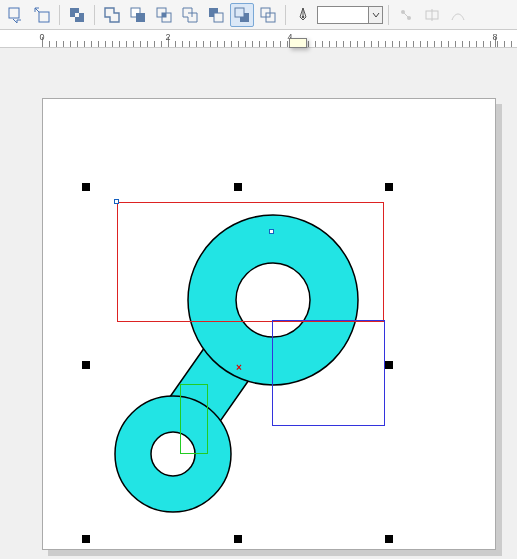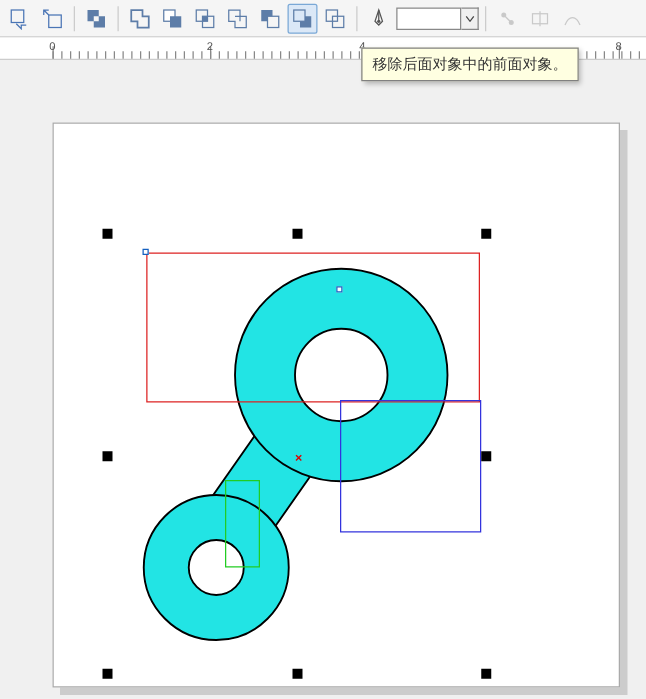--- a/index.html
+++ b/index.html
@@ -315,21 +315,20 @@
     <div class="num" style="left: 42px;">0</div>
     <div class="tick major" style="left: 168px;"></div>
     <div class="num" style="left: 168px;">2</div>
     <div class="tick major" style="left: 290px;"></div>
     <div class="num" style="left: 290px;">4</div>
     <div class="tick major" style="left: 495px;"></div>
     <div class="num" style="left: 495px;">8</div>
   </div>
 
 <div class="tooltip">
-  <div class="desc">移除后面对象中的前面对象。</div>
 </div>
 
 <div class="workspace">
   <div class="page-shadow"></div>
   <div class="page">
 
     <svg width="454" height="452" style="position:absolute;left:0;top:0" viewBox="0 0 454 452">
       <defs>
         <mask id="holes">
           <rect width="454" height="452" fill="white"></rect>

